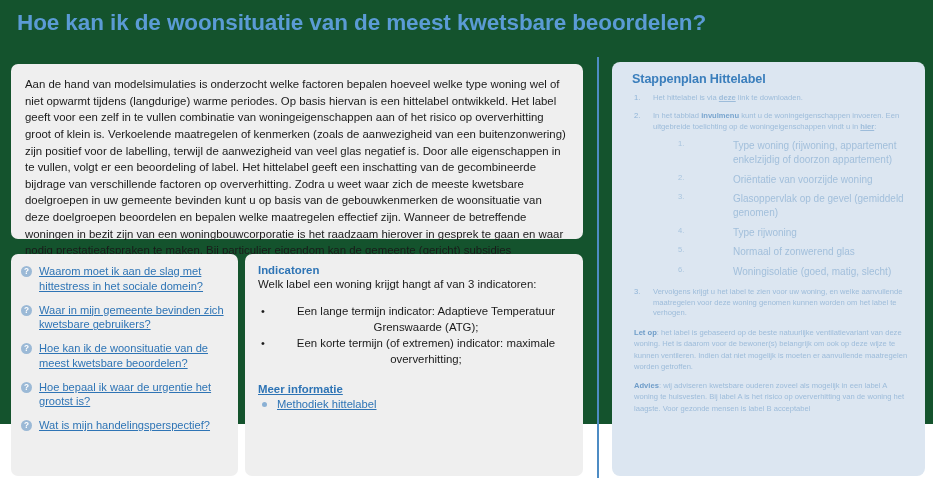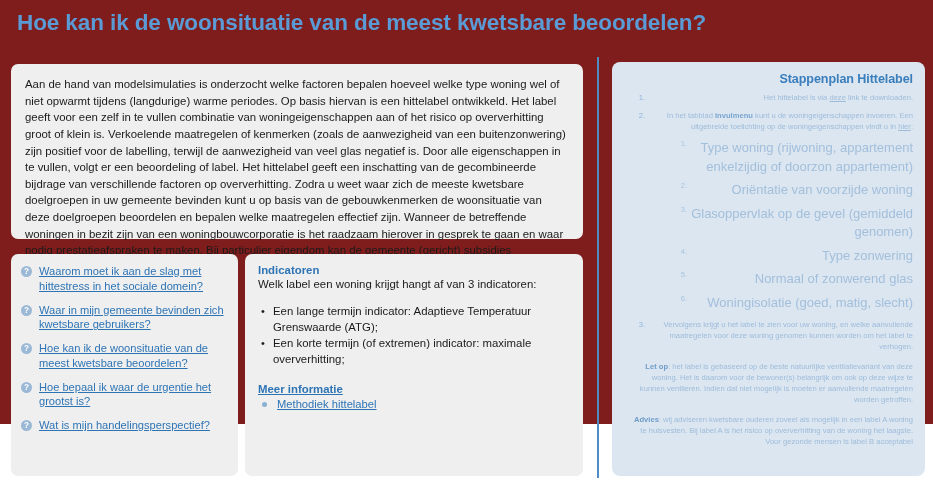--- a/index.html
+++ b/index.html
@@ -9,21 +9,21 @@
     height: 488px;
     background: #ffffff;
     font-family: "Liberation Sans", sans-serif;
     overflow: hidden;
   }
 
   .slide {
     position: relative;
     width: 933px;
     height: 424px;
-    background: #7f1d1d;
+    background: #14532d;
   }
 
   
   .page-title {
     position: absolute;
     left: 17px;
     top: 10px;
     width: 890px;
     font-size: 22.5px;
     font-weight: bold;
@@ -109,21 +109,21 @@
     font-weight: bold;
     color: #2e74b5;
     margin-bottom: 1px;
   }
   .ind-intro {
     font-size: 11.4px;
     color: #1a1a1a;
     line-height: 1.35;
     margin-bottom: 12px;
   }
-  .ind-list { list-style: none; }
+  .ind-list { list-style: none; text-align: center; }
   .ind-list li {
     position: relative;
     font-size: 11.4px;
     color: #1a1a1a;
     line-height: 1.35;
     padding-left: 15px;
     margin-bottom: 1px;
   }
   .ind-list li::before {
     content: "\2022";
@@ -177,23 +177,22 @@
 
   
   #steps-panel {
     position: absolute;
     left: 612px;
     top: 62px;
     width: 313px;
     height: 414px;
     background: #dce6f1;
     border-radius: 8px;
-    padding: 10px 12px 8px 12px;
+    padding: 10px 12px 8px 20px;
     overflow: hidden;
-    text-align: right;
   }
 
   .steps-title {
     font-size: 12.6px;
     font-weight: bold;
     color: #3a7ebc;
     margin-bottom: 7px;
     letter-spacing: -0.1px;
   }
 
@@ -214,40 +213,42 @@
     flex: 1 1 auto;
     font-size: 7.6px;
     color: #9dbcda;
     line-height: 1.42;
   }
   .step-text b { color: #7aa6cf; font-weight: bold; }
   .step-text u {
     text-decoration: underline;
     text-underline-offset: 1px;
     cursor: pointer;
+    font-weight: bold;
   }
 
   .sub-list { margin-left: 46px; margin-top: 3px; }
   .sub-row {
     display: flex;
     align-items: flex-start;
     margin-bottom: 5.5px;
   }
   .sub-num {
     flex: 0 0 auto;
     width: 17px;
     font-size: 7.6px;
     color: #a8c4de;
     line-height: 1.4;
   }
   .sub-text {
     flex: 1 1 auto;
-    font-size: 13px;
+    font-size: 10px;
     color: #a2bfdb;
     line-height: 1.4;
+    margin-left: 38px;
   }
 
   .note-block {
     font-size: 7.6px;
     color: #9dbcda;
     line-height: 1.48;
     margin-top: 8px;
     padding-left: 2px;
   }
   .note-block b { color: #6f9dc9; font-weight: bold; }
@@ -329,21 +330,21 @@
       <div class="sub-row">
         <span class="sub-num">2.</span>
         <span class="sub-text">Oriëntatie van voorzijde woning</span>
       </div>
       <div class="sub-row">
         <span class="sub-num">3.</span>
         <span class="sub-text">Glasoppervlak op de gevel (gemiddeld genomen)</span>
       </div>
       <div class="sub-row">
         <span class="sub-num">4.</span>
-        <span class="sub-text">Type zonwering</span>
+        <span class="sub-text">Type rijwoning</span>
       </div>
       <div class="sub-row">
         <span class="sub-num">5.</span>
         <span class="sub-text">Normaal of zonwerend glas</span>
       </div>
       <div class="sub-row">
         <span class="sub-num">6.</span>
         <span class="sub-text">Woningisolatie (goed, matig, slecht)</span>
       </div>
     </div>

